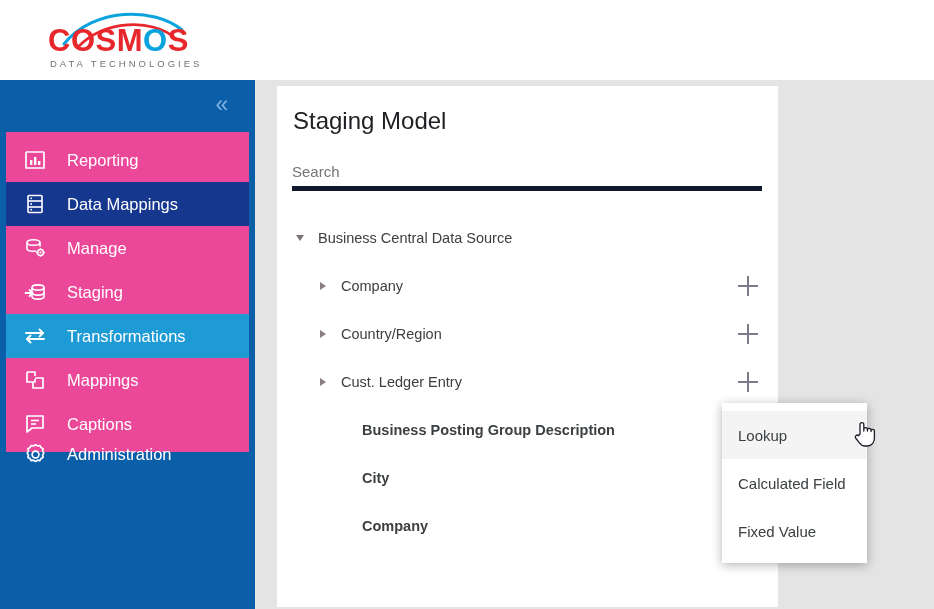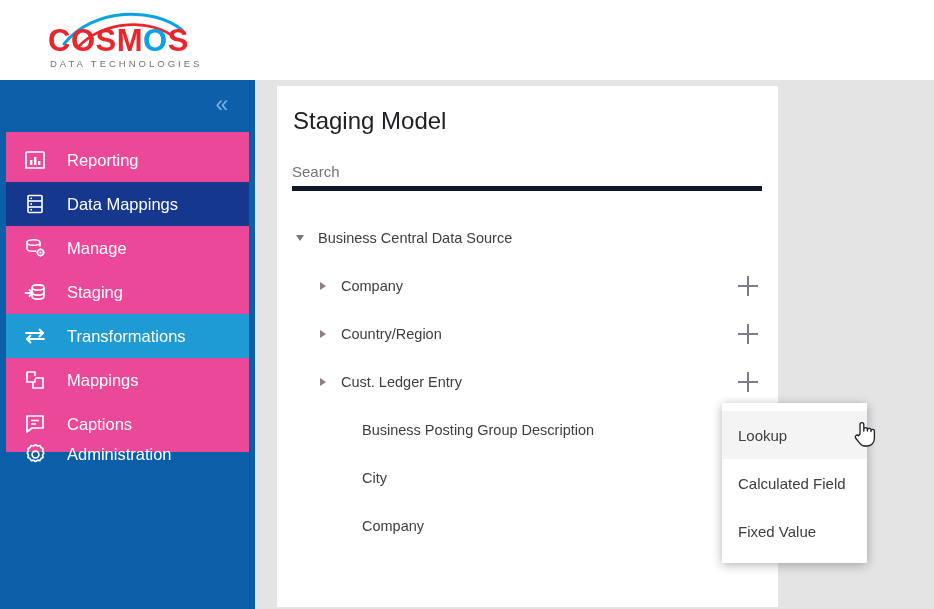--- a/index.html
+++ b/index.html
@@ -202,21 +202,21 @@
     border-left: 4.5px solid transparent;
     border-right: 4.5px solid transparent;
   }
   .tree-label {
     font-size: 14.5px;
     color: #3c4043;
     padding-left: 11px;
     white-space: nowrap;
     font-family: "Liberation Sans", sans-serif;
   }
-  .tree-row.lvl2 .tree-label { padding-left: 0; }
+  .tree-row.lvl2 .tree-label { padding-left: 0; font-weight: bold; }
   .plus-btn {
     position: absolute;
     right: 20px;
     top: 50%;
     transform: translateY(-50%);
     width: 20px; height: 20px;
     cursor: pointer;
   }
   .plus-btn::before, .plus-btn::after {
     content: "";

